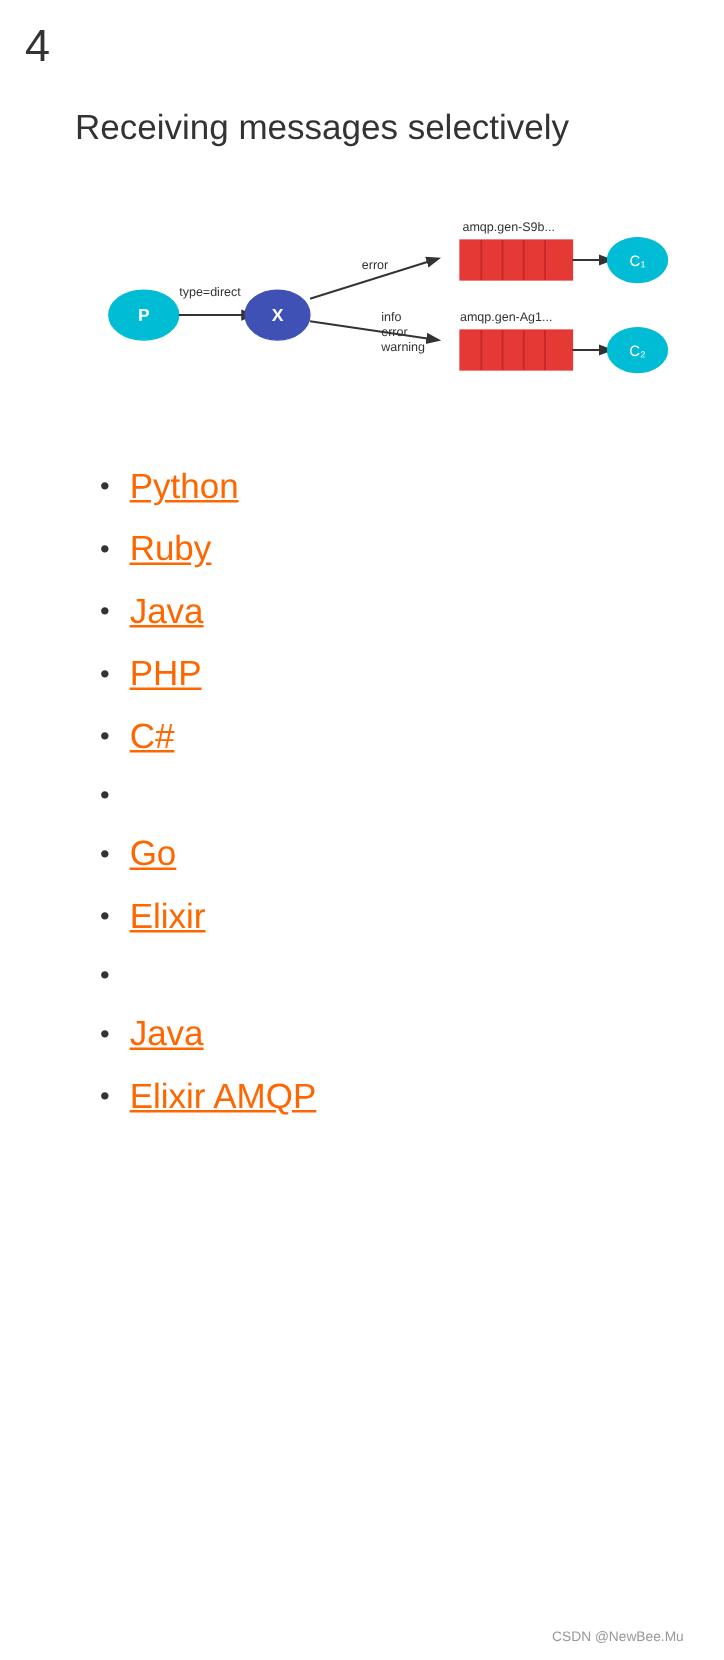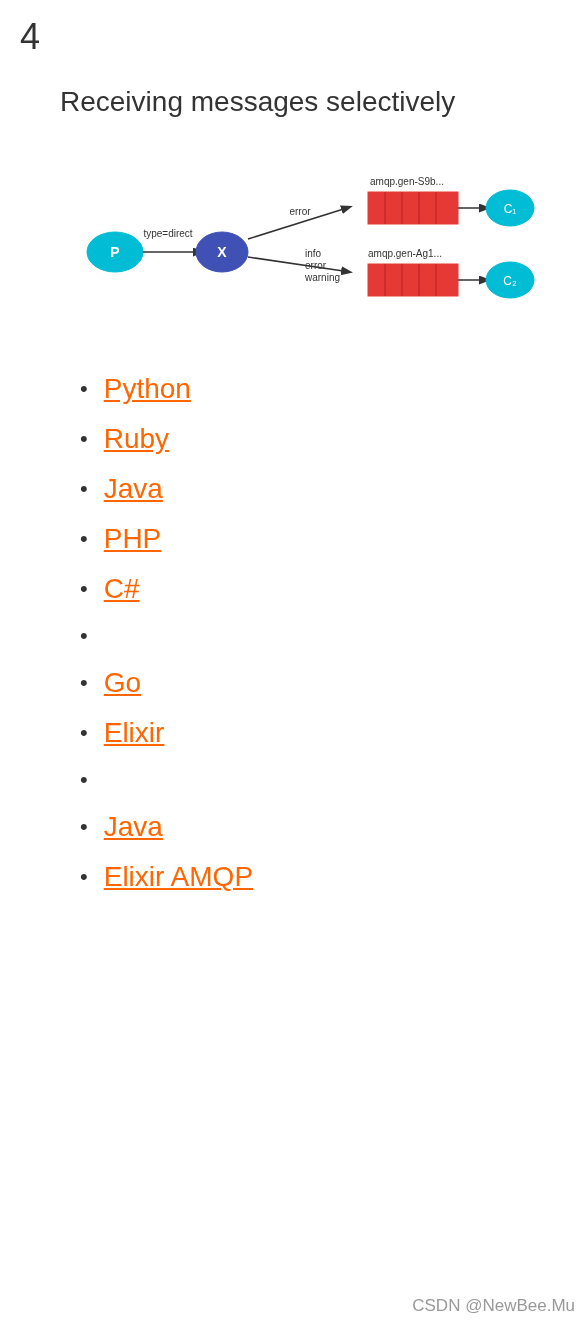--- a/index.html
+++ b/index.html
@@ -81,22 +81,22 @@
     }
 
     .lang-link {
       color: #ff6600;
       cursor: pointer;
     }
 
     .watermark {
       position: fixed;
       bottom: 12px;
-      right: 4px;
-      font-size: 17px;
+      right: 32px;
+      font-size: 11px;
       color: #999;
     }
   </style>
 </head>
 <body>
 
 <div class="page-title">
   <span class="title-number">4</span>
 </div>
 

